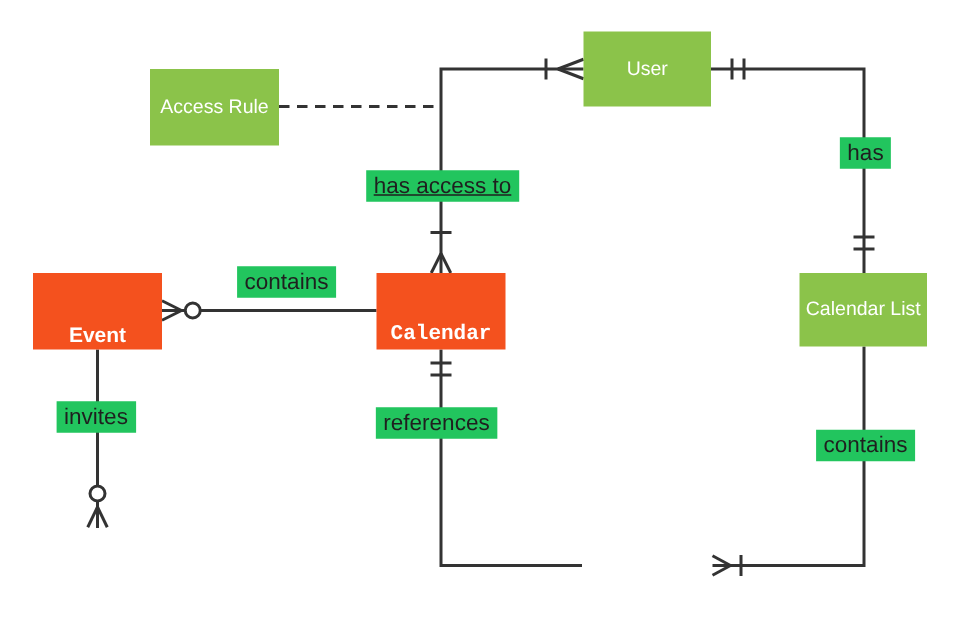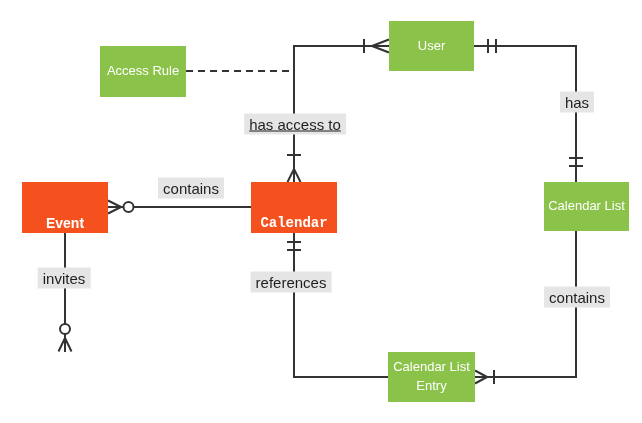--- a/index.html
+++ b/index.html
@@ -32,28 +32,28 @@
     padding: 0 3px;
     box-sizing: border-box;
   }
   .entity.green { background: #8bc34a; }
   .entity.orange { background: #f4511e; font-weight: bold; font-size: 14px; align-items: flex-end; }
 
   #entity-access-rule        { left: 100px; top: 46px;  width: 86px; height: 51px; }
   #entity-user               { left: 389px; top: 21px;  width: 85px; height: 50px; }
   #entity-event              { left: 22px;  top: 182px; width: 86px; height: 51px; }
   #entity-calendar           { left: 251px; top: 182px; width: 86px; height: 51px; font-family: Liberation Mono, monospace; }
-  #entity-calendar-list      { left: 533px; top: 182px; width: 85px; height: 49px; margin-left: 11px; }
+  #entity-calendar-list      { left: 533px; top: 182px; width: 85px; height: 49px; }
   #entity-attendee           { left: 22px;  top: 352px; width: 86px; height: 50px; }
   #entity-calendar-list-entry{ left: 388px; top: 352px; width: 87px; height: 50px; }
 
   .rel-label {
     position: absolute;
     transform: translate(-50%, -50%);
-    background: #e5e5e5;
+    background: #22c55e;
     color: #1f1f1f;
     font-size: 15px;
     padding: 2px 5px;
     white-space: nowrap;
   }
   #label-contains-left  { left: 191px; top: 188px; }
   #label-has-access-to  { left: 295px; top: 124px; text-decoration: underline; }
   #label-has            { left: 577px; top: 102px; }
   #label-contains-right { left: 577px; top: 297px; }
   #label-references     { left: 291px; top: 282px; }
@@ -140,23 +140,20 @@
   </div>
   <div id="entity-event" class="entity orange">
     <span>Event</span>
   </div>
   <div id="entity-calendar" class="entity orange">
     <span>Calendar</span>
   </div>
   <div id="entity-calendar-list" class="entity green">
     <span>Calendar List</span>
   </div>
-  <div id="entity-calendar-list-entry" class="entity green">
-    <span>Calendar List Entry</span>
-  </div>
 
   <div id="label-contains-left" class="rel-label">contains</div>
   <div id="label-has-access-to" class="rel-label">has access to</div>
   <div id="label-has" class="rel-label">has</div>
   <div id="label-contains-right" class="rel-label">contains</div>
   <div id="label-references" class="rel-label">references</div>
   <div id="label-invites" class="rel-label">invites</div>
 
 </div>
 

